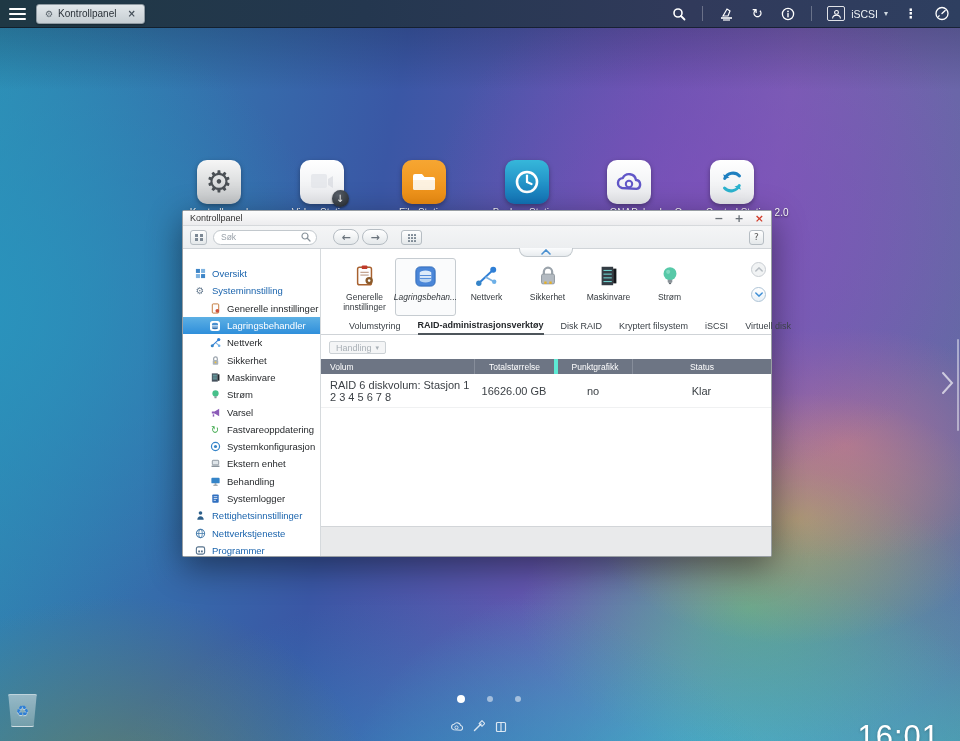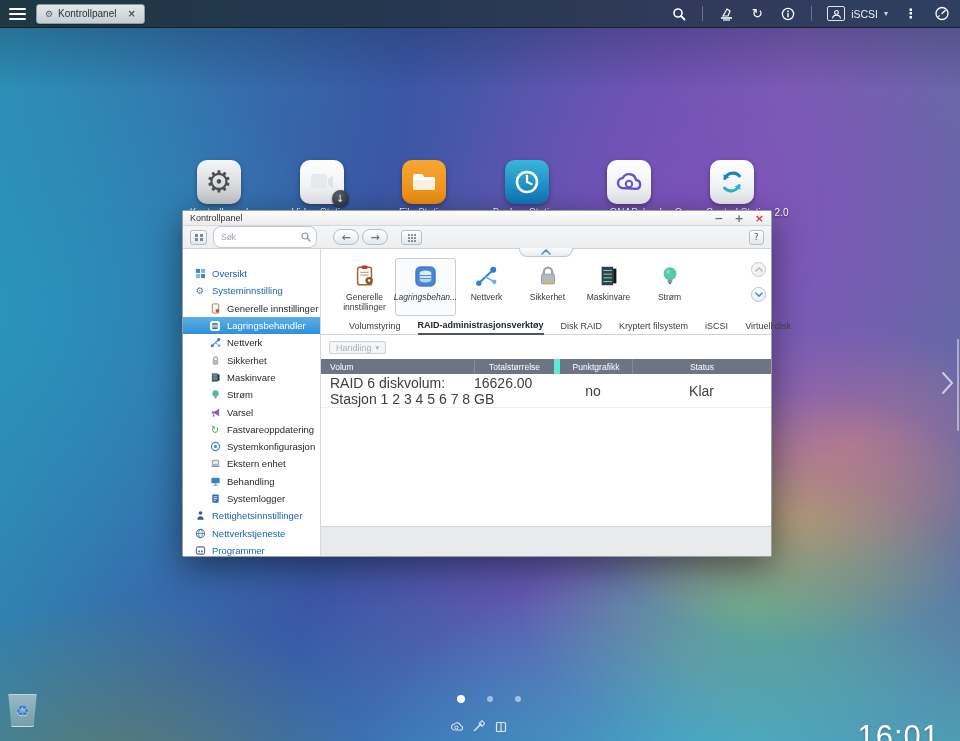--- a/index.html
+++ b/index.html
@@ -73,21 +73,21 @@
     background:linear-gradient(#f4f5f6,#eceef0); border-bottom:1px solid #d0d4d8;
     display:flex; align-items:center; padding:0 7px; gap:6px; }
   .tb-btn { height:15px; border:1px solid #b6bdc3; border-radius:3px; background:linear-gradient(#ffffff,#e4e8ea);
     display:flex; align-items:center; justify-content:center; cursor:pointer; }
   .sidebar-toggle { width:17px; }
   .grid-dots { width:7px; height:7px; position:relative; }
   .grid-dots i { position:absolute; width:2px; height:2px; background:#7c8894; border-radius:.5px;
     box-shadow:3px 0 #7c8894, 6px 0 #7c8894, 0 3px #7c8894, 3px 3px #7c8894, 6px 3px #7c8894, 0 6px #7c8894, 3px 6px #7c8894, 6px 6px #7c8894; }
   .mini-grid { width:8px; height:7px; position:relative; }
   .mini-grid i { position:absolute; width:3px; height:3px; background:#7c8894; box-shadow:5px 0 #7c8894, 0 4px #7c8894, 5px 4px #7c8894; }
-  .search-pill { width:104px; height:22px; background:#fff; border:1px solid #c2c8cd; border-radius:8px;
+  .search-pill { width:104px; height:15px; background:#fff; border:1px solid #c2c8cd; border-radius:8px;
     display:flex; align-items:center; padding:0 5px 0 7px; }
   .search-pill input { flex:1; border:none; outline:none; font-size:8.5px; color:#555; background:transparent; min-width:0; font-family:inherit; }
   .search-pill input::placeholder { color:#9aa2aa; }
   .nav-pair { display:flex; gap:3px; margin-left:10px; }
   .nav-btn { width:26px; height:16px; border:1px solid #b6bdc3; border-radius:8px;
     background:linear-gradient(#ffffff,#e4e8ea); color:#6a737c; font-size:11px; line-height:13px;
     display:flex; align-items:center; justify-content:center; cursor:pointer; font-weight:bold; }
   .launcher-btn { width:21px; margin-left:7px; }
   .help-btn { position:absolute; right:7px; width:15px; font-size:9px; color:#555; }
 
@@ -122,23 +122,23 @@
   .tab.active { font-weight:bold; color:#26292c; border-bottom:2px solid #4e555b; margin-bottom:-1px; }
   .action-btn { position:absolute; top:92px; left:8px; height:13px; padding:0 6px;
     border:1px solid #ccd1d5; border-radius:2px; background:#f4f5f6; color:#a9b0b6; font-size:9px;
     display:flex; align-items:center; gap:4px; }
   .action-btn .caret { font-size:7px; }
   .vol-table { position:absolute; top:110px; left:0; right:0; }
   .vt-head { display:flex; height:15px; background:#6d7584; color:#fff; font-size:8.5px; align-items:center; }
   .vt-head .c { display:flex; align-items:center; justify-content:center; height:100%; }
   .vt-head .c1 { width:153px; justify-content:flex-start; padding-left:9px; }
   .vt-head .c2 { width:80px; border-left:1px solid #868d9a; }
-  .vt-head .c3 { width:78px; border-left:6px solid #5eead4; }
+  .vt-head .c3 { width:78px; border-left:4px solid #5eead4; }
   .vt-head .c4 { flex:1; border-left:1px solid #868d9a; }
-  .vt-row { display:flex; height:34px; align-items:center; font-size:14px; color:#3a3f44; border-bottom:1px solid #f0f1f2; cursor:pointer; }
+  .vt-row { display:flex; height:34px; align-items:center; font-size:11px; color:#3a3f44; border-bottom:1px solid #f0f1f2; cursor:pointer; }
   .vt-row .c { display:flex; justify-content:center; }
   .vt-row .c1 { width:153px; justify-content:flex-start; padding-left:9px; }
   .vt-row .c2 { width:80px; } .vt-row .c3 { width:78px; } .vt-row .c4 { flex:1; }
   .content-footer { position:absolute; left:0; right:0; bottom:0; height:30px; background:#e9eaeb; border-top:1px solid #d2d5d8; }
 
   
   .page-next { position:absolute; right:3px; top:366px; width:20px; height:34px; display:flex; align-items:center; justify-content:center; cursor:pointer; z-index:6; }
   .edge-line { position:absolute; right:1px; top:339px; width:2px; height:92px; background:rgba(255,255,255,.45); border-radius:2px; z-index:6; }
   .dots { position:absolute; left:457px; top:695px; display:flex; align-items:center; gap:22px; z-index:6; }
   .dot { width:6px; height:6px; border-radius:50%; background:rgba(255,255,255,.5); cursor:pointer; }

